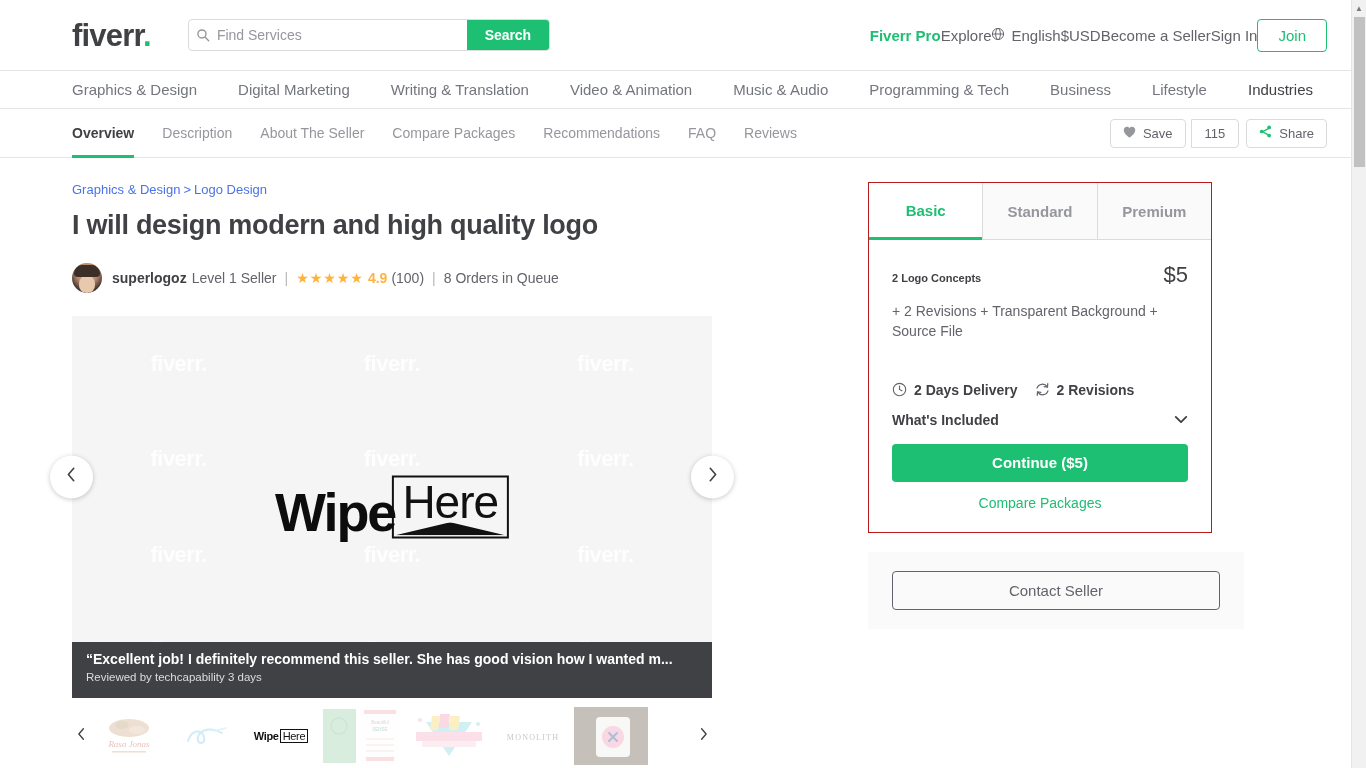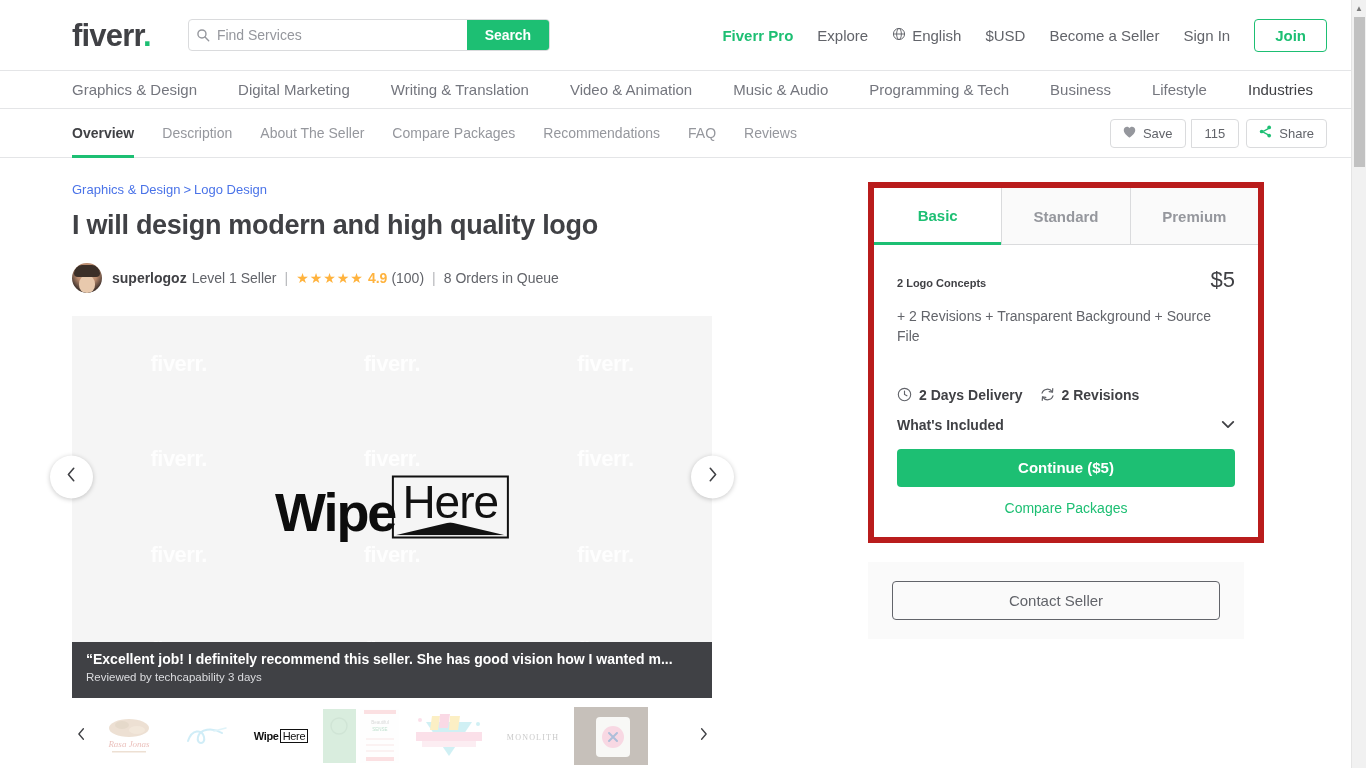--- a/index.html
+++ b/index.html
@@ -46,31 +46,31 @@
     background: transparent; padding: 0;
   }
   .searchbar input::placeholder { color:#95979d; }
   .search-btn {
     background: #1dbf73; color:#fff; border:none; cursor:pointer;
     font-size: 14px; font-weight: 700; padding: 0 18px;
     font-family: "Liberation Sans", sans-serif; letter-spacing: -0.1px;
   }
 
   .header-right {
-    margin-left: auto; display:flex; align-items:center; gap: 24px;
+    margin-left: auto; display:flex; align-items:center; 
   }
   .hr-link {
     font-size: 15px; color:#62646a; text-decoration:none; white-space:nowrap;
     display:flex; align-items:center; gap:6px; cursor:pointer;
   }
   .hr-link.pro { color:#1dbf73; font-weight:700; }
   .join-btn {
     border: 1px solid #1dbf73; color:#1dbf73; background:#fff;
     border-radius: 4px; padding: 7px 20px; font-size: 15px;
-    font-family:"Liberation Sans", sans-serif; cursor:pointer; font-weight:700;
+    font-family:"Liberation Sans", sans-serif; cursor:pointer; font-weight:400;
   }
 
   
   .catnav {
     height: 38px; border-bottom:1px solid #e4e5e7;
     display:flex; align-items:center; gap: 0px;
     padding: 0 24px 0 72px; background:#fff;
   }
   .catnav a {
     font-size: 15px; color:#74767e; text-decoration:none; white-space:nowrap;
@@ -227,21 +227,21 @@
     color:#404145; font-size:16px; cursor:pointer; background:transparent; z-index:3;
   }
   .tnav.prev { left:0; }
   .tnav.next { right:0; }
 
   .t-wipe { font-size:11px; font-weight:700; color:#111; letter-spacing:-0.3px; display:flex; align-items:center;}
   .t-wipe .bx { border:1px solid #111; font-weight:400; padding:0 2px; margin-left:1px; }
 
   
   .pkg {
-    border:6px solid #b91c1c; background:#fff; width: 396px;
+    border:1px solid #b91c1c; background:#fff; width: 344px;
   }
   .pkg-tabs { display:flex; height: 57px; }
   .pkg-tab {
     flex:1; display:flex; align-items:center; justify-content:center;
     font-size:15px; font-weight:700; color:#95979d; cursor:pointer;
     background:#fafafa; border-bottom:1px solid #dadbdd;
     border-left: 1px solid #dadbdd; position:relative;
   }
   .pkg-tab:first-child { border-left:none; }
   .pkg-tab.active {

